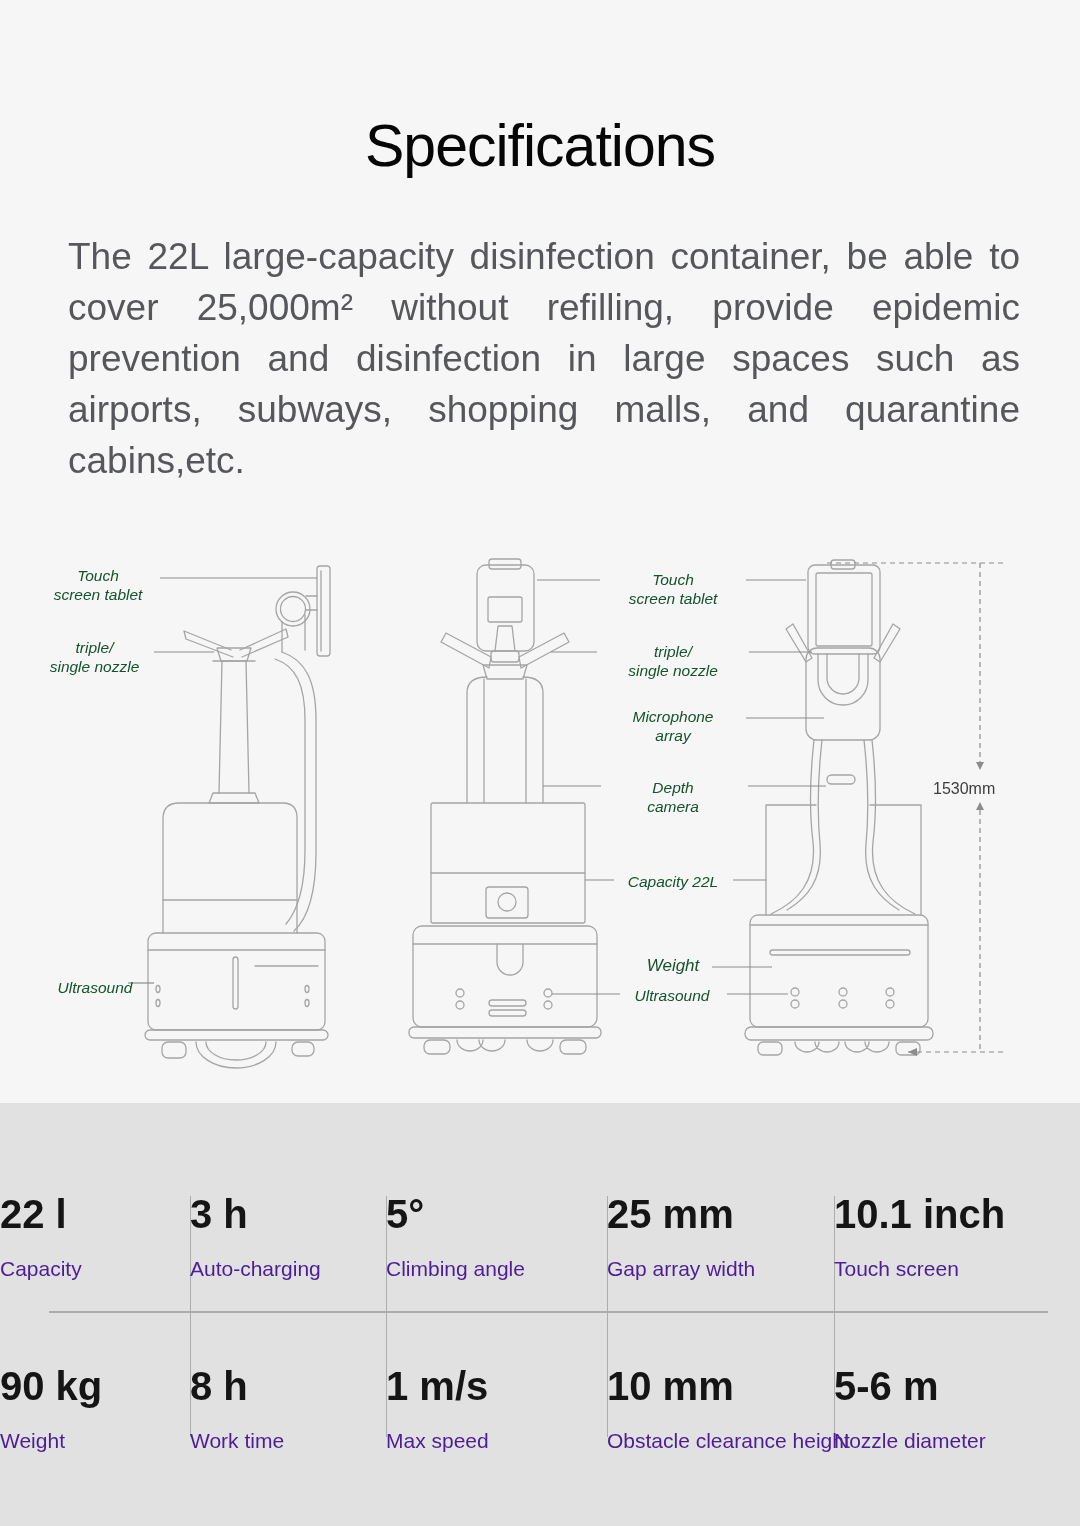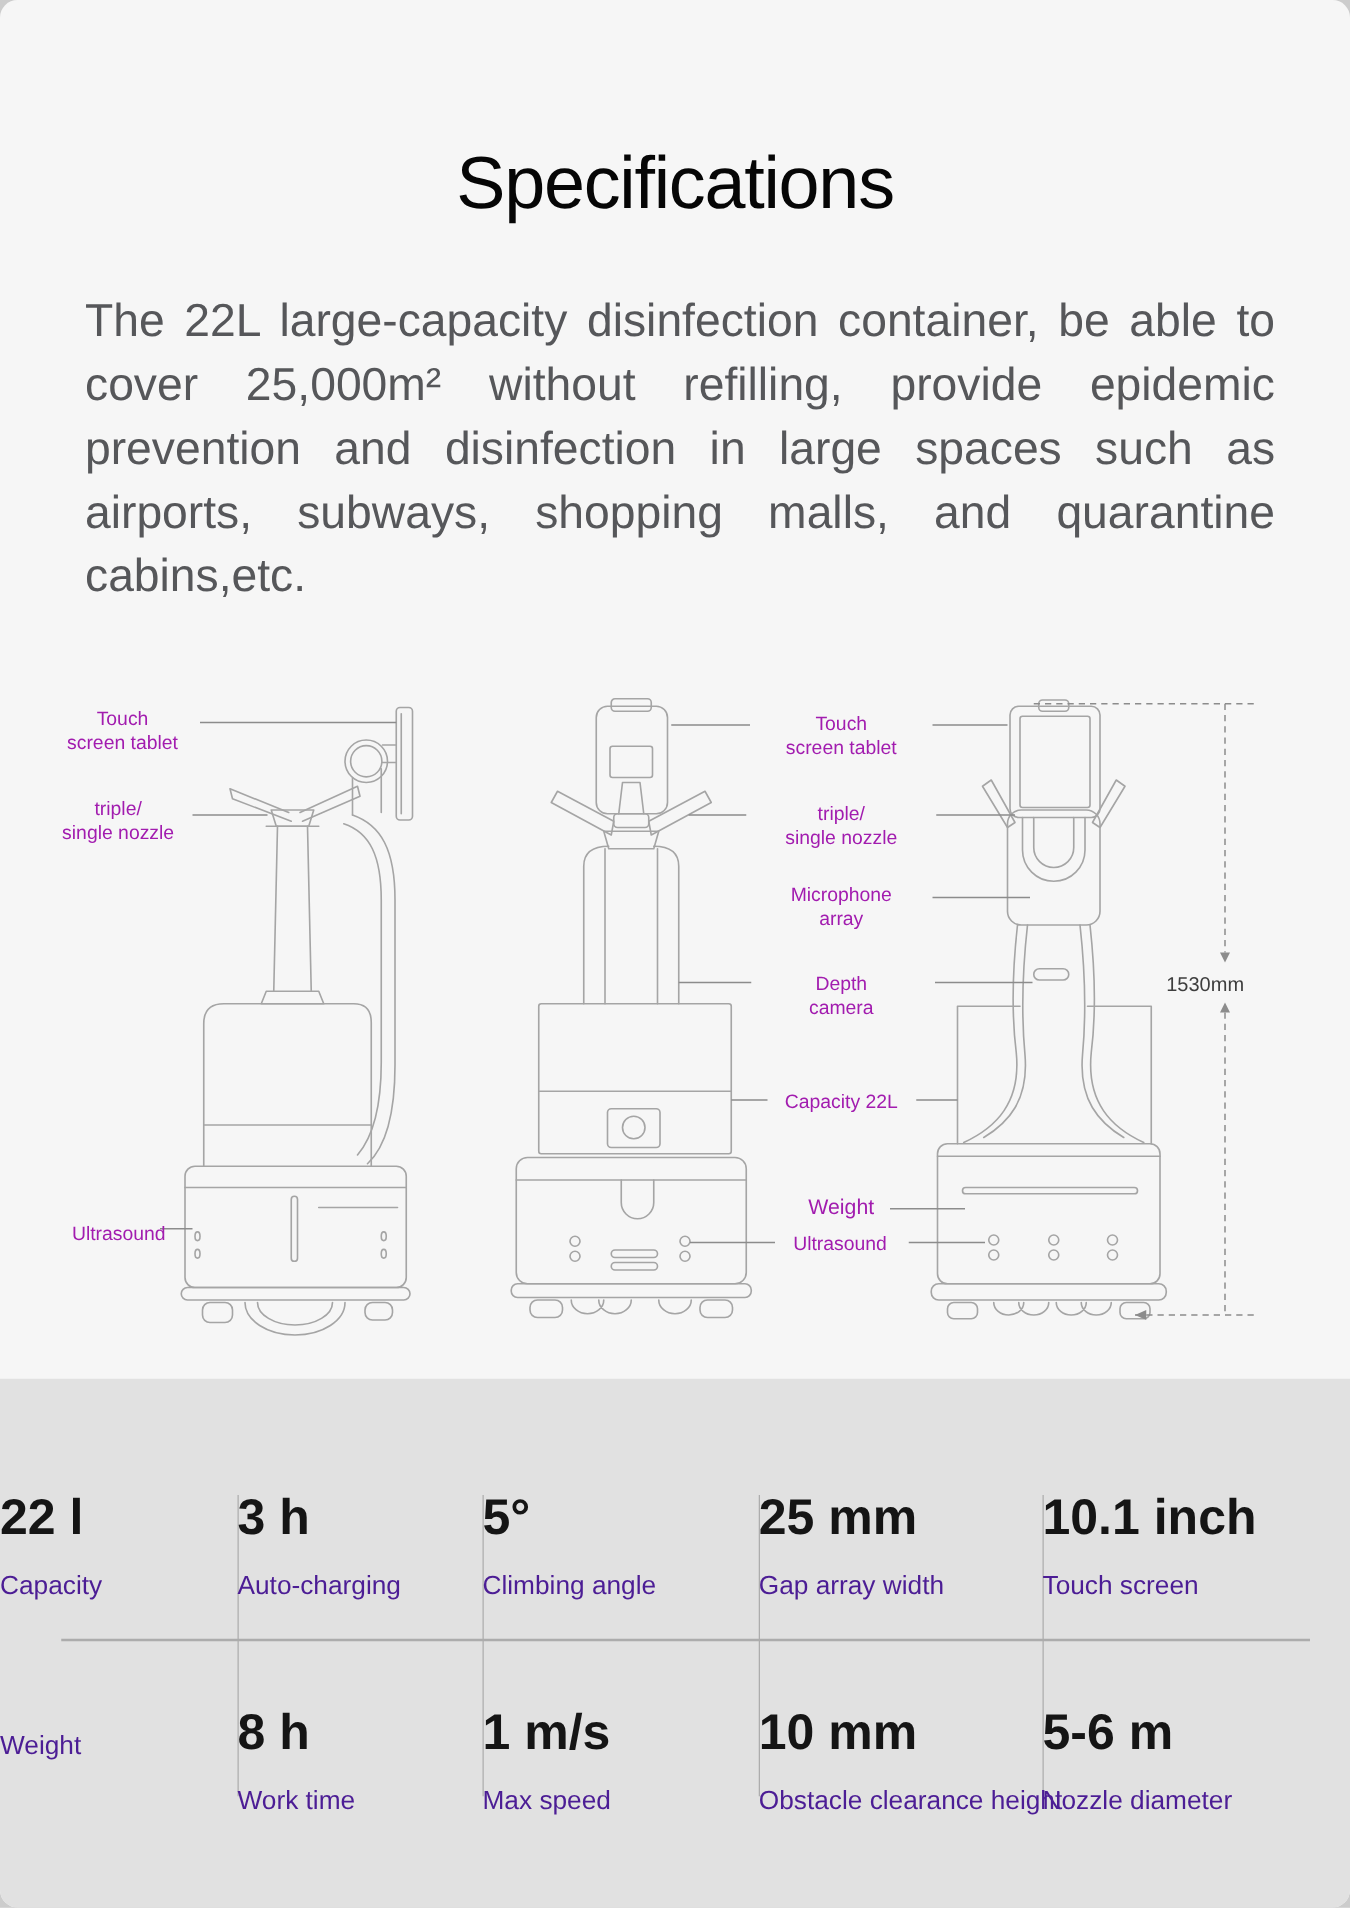--- a/index.html
+++ b/index.html
@@ -1,27 +1,27 @@
 <!DOCTYPE html>
 <html><head>
 <meta charset="utf-8">
 <style>
   html,body{margin:0;padding:0;background:#ccc;}
   .page{position:relative;width:1080px;height:1526px;background:#f6f6f6;overflow:hidden;
-        font-family:"Liberation Sans","DejaVu Sans",sans-serif;border-radius:14px;}
+        font-family:"Liberation Sans","DejaVu Sans",sans-serif;}
   .gray-band{position:absolute;left:0;top:1103px;width:1080px;height:423px;background:#e1e1e1;}
 
   .title{position:absolute;left:0;top:112px;width:1080px;margin:0;text-align:center;
          font-size:59px;font-weight:400;letter-spacing:-1px;color:#060606;}
   .intro{position:absolute;left:64px;top:227px;width:952px;margin:4px;
          font-size:37px;line-height:51px;color:#56575a;text-align:justify;}
 
   .diagram{position:absolute;left:0;top:552px;width:1080px;height:520px;}
   .diagram svg{position:absolute;left:0;top:0;}
-  .dlabel{position:absolute;font-size:15.5px;line-height:19px;color:#a21caf;text-align:center;}
+  .dlabel{position:absolute;font-size:15.5px;line-height:19px;color:#14532d;text-align:center;font-style:italic;}
   .lt-touch{left:28px;top:14px;width:140px;}
   .lt-nozzle{left:22px;top:86px;width:145px;}
   .lt-ultra{left:36px;top:426px;width:118px;}
   .c-touch{left:604px;top:18px;width:138px;}
   .c-nozzle{left:600px;top:90px;width:146px;}
   .c-mic{left:604px;top:155px;width:138px;}
   .c-depth{left:604px;top:226px;width:138px;}
   .c-cap{left:598px;top:320px;width:150px;}
   .c-lidar{left:618px;top:404px;width:110px;font-size:17px;}
   .c-ultra{left:612px;top:434px;width:120px;}
@@ -231,20 +231,21 @@
       <div class="lab">Gap array width</div>
     </div>
     <div class="cell">
       <div class="val">10.1 inch</div>
       <div class="lab">Touch screen</div>
     </div>
   </div>
 
   <div class="spec-row r2">
     <div class="cell">
+      <div class="val">90 kg</div>
       <div class="lab">Weight</div>
     </div>
     <div class="cell">
       <div class="val">8 h</div>
       <div class="lab">Work time</div>
     </div>
     <div class="cell">
       <div class="val">1 m/s</div>
       <div class="lab">Max speed</div>
     </div>

